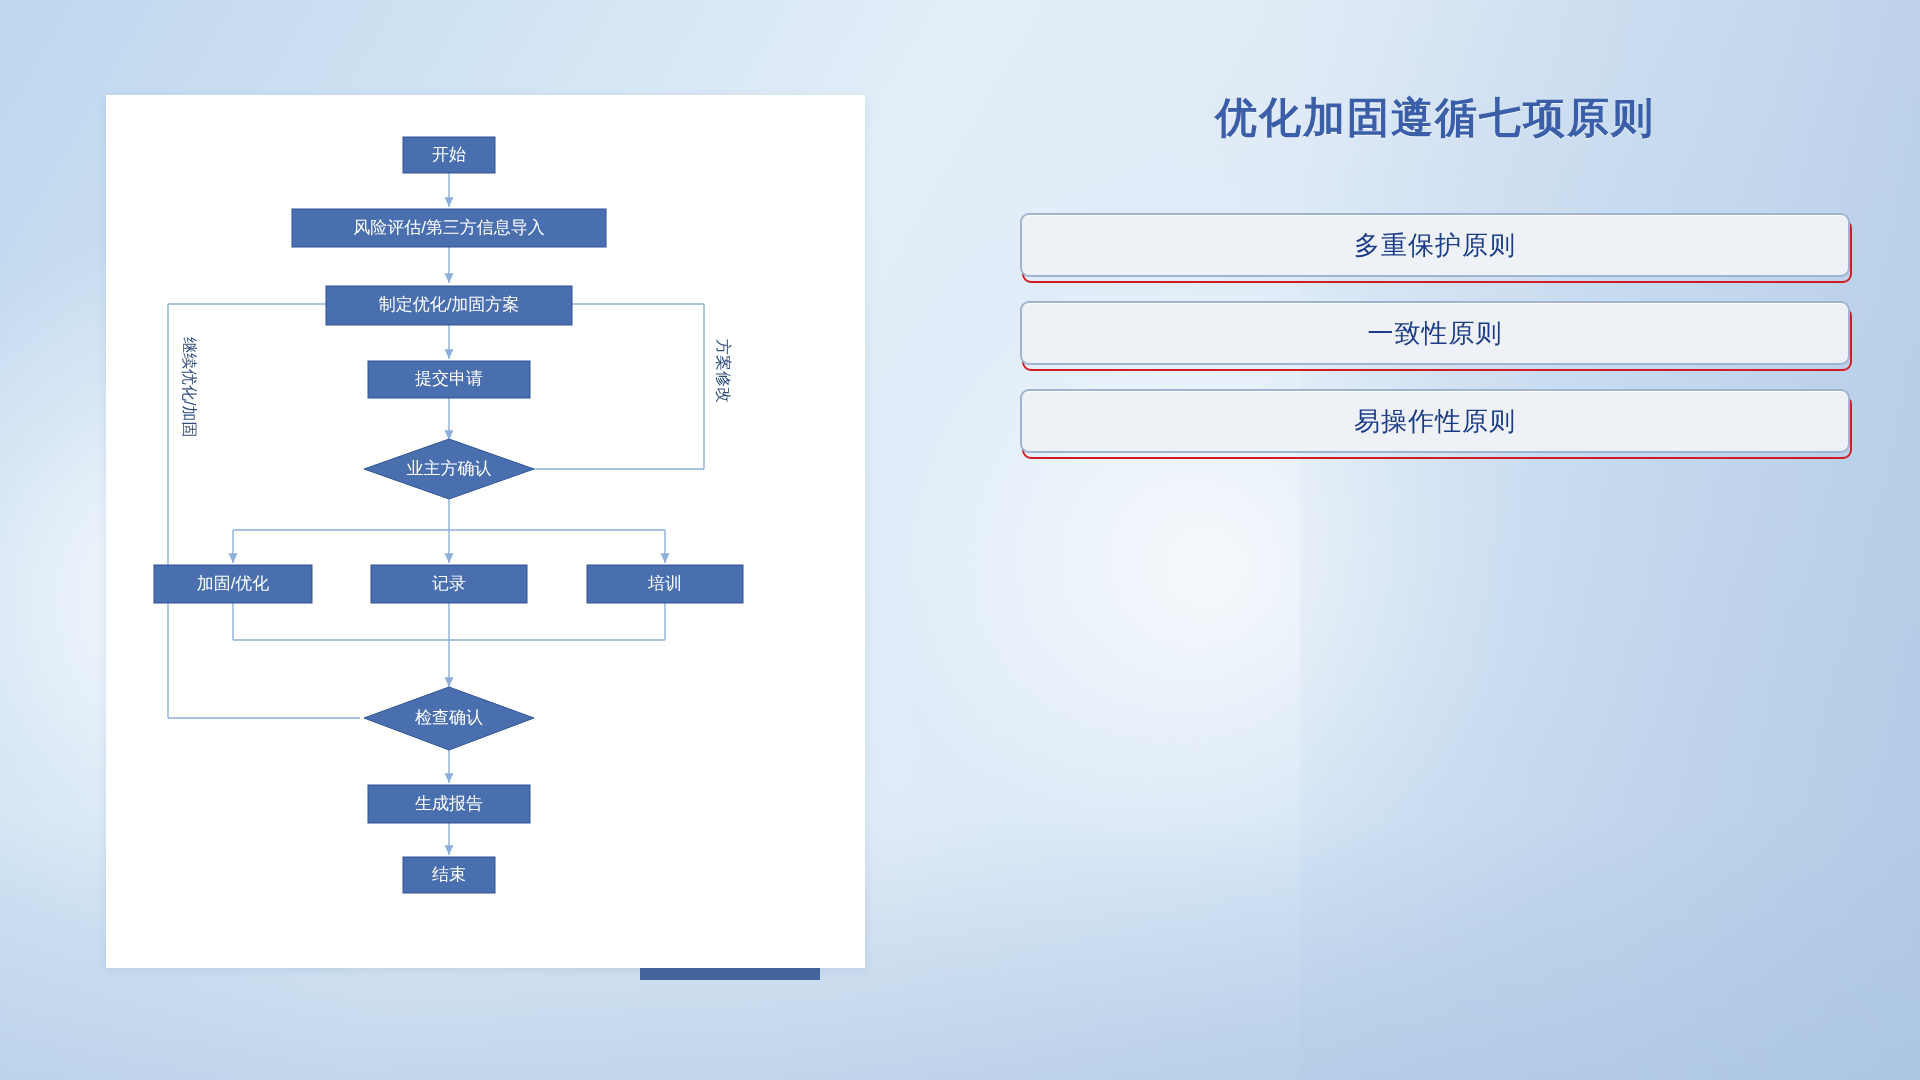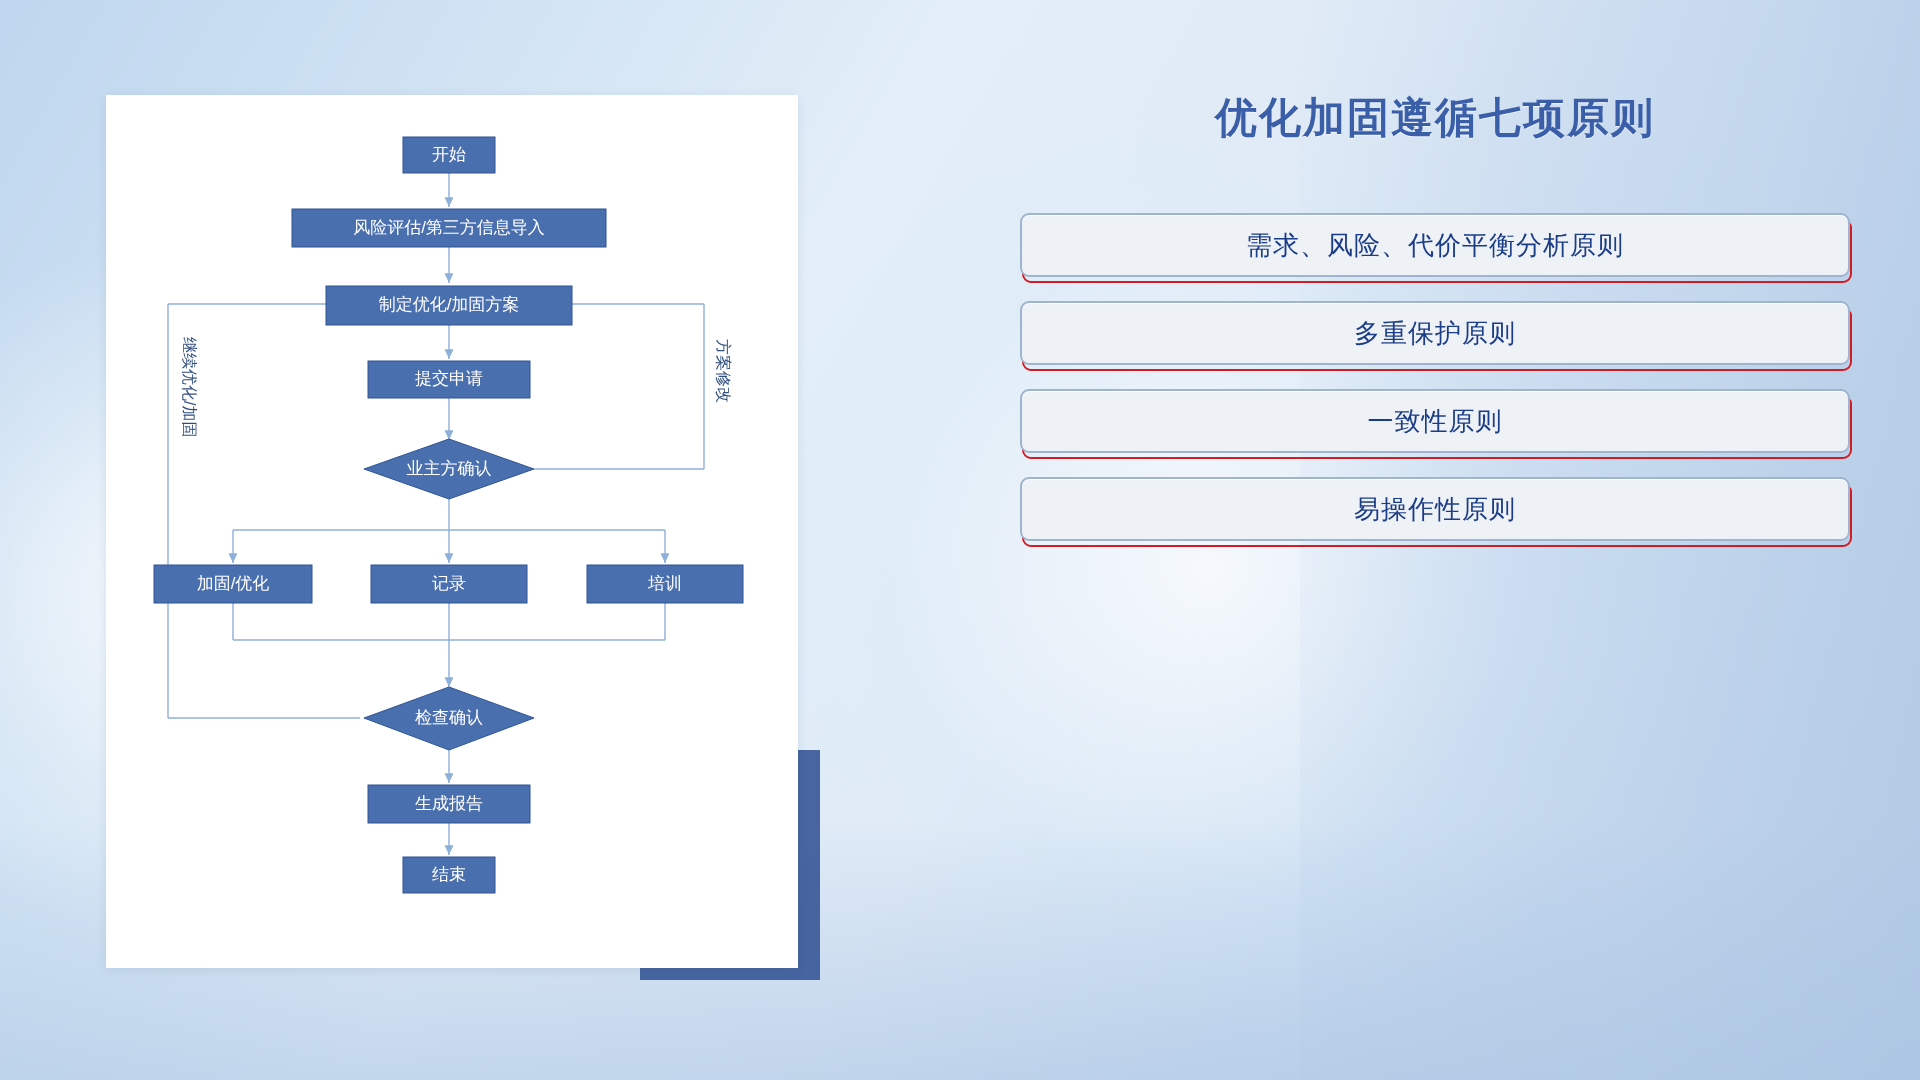--- a/index.html
+++ b/index.html
@@ -48,21 +48,21 @@
   .flow-shadow {
     position: absolute;
     left: 640px; top: 750px;
     width: 180px; height: 230px;
     background: #3b5998;
     opacity: 0.92;
   }
   .flow-card {
     position: absolute;
     left: 106px; top: 95px;
-    width: 692px; height: 873px;
+    width: 759px; height: 873px;
     background: #ffffff;
     box-shadow: 0 2px 10px rgba(40,70,120,0.10);
   }
   .flow-svg {
     position: absolute;
     left: 0; top: 0;
     width: 686px; height: 873px;
   }
   .node-label {
     font-size: 17px;
@@ -237,24 +237,20 @@
 
     <text class="side-label" x="78" y="242" transform="rotate(90 78 242)">继续优化/加固</text>
     <text class="side-label" x="612" y="244" transform="rotate(90 612 244)">方案修改</text>
   </svg>
 </div>
 
 <div class="right-panel">
   <h1 class="right-title">优化加固遵循七项原则</h1>
 
   <div class="principle-list">
-    <div class="principle-item">
-      <div class="accent"></div>
-      <div class="plate">需求、风险、代价平衡分析原则</div>
-    </div>
     <div class="principle-item">
       <div class="accent"></div>
       <div class="plate">多重保护原则</div>
     </div>
     <div class="principle-item">
       <div class="accent"></div>
       <div class="plate">一致性原则</div>
     </div>
     <div class="principle-item">
       <div class="accent"></div>

